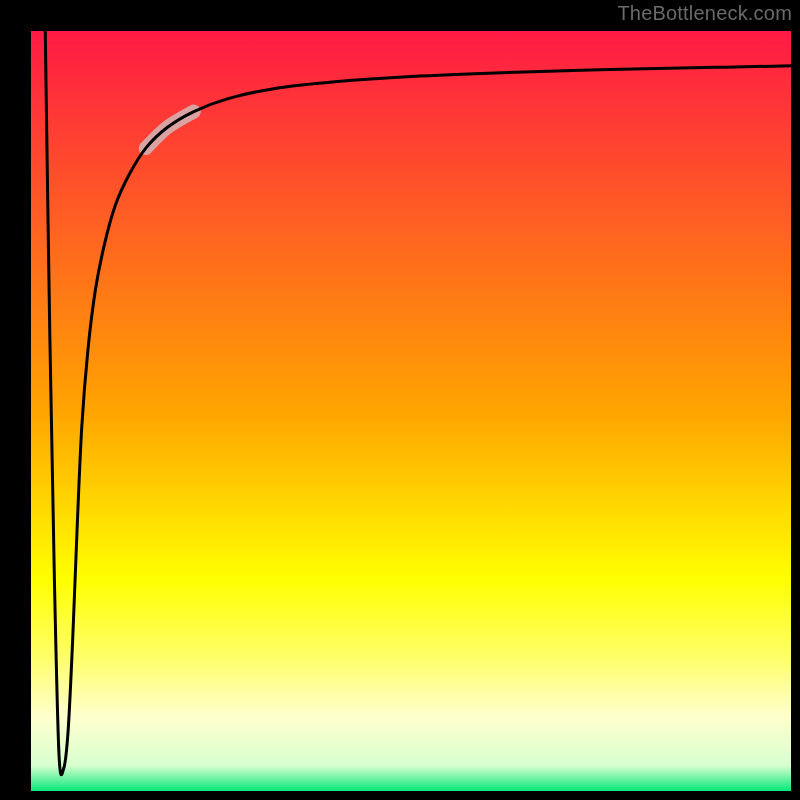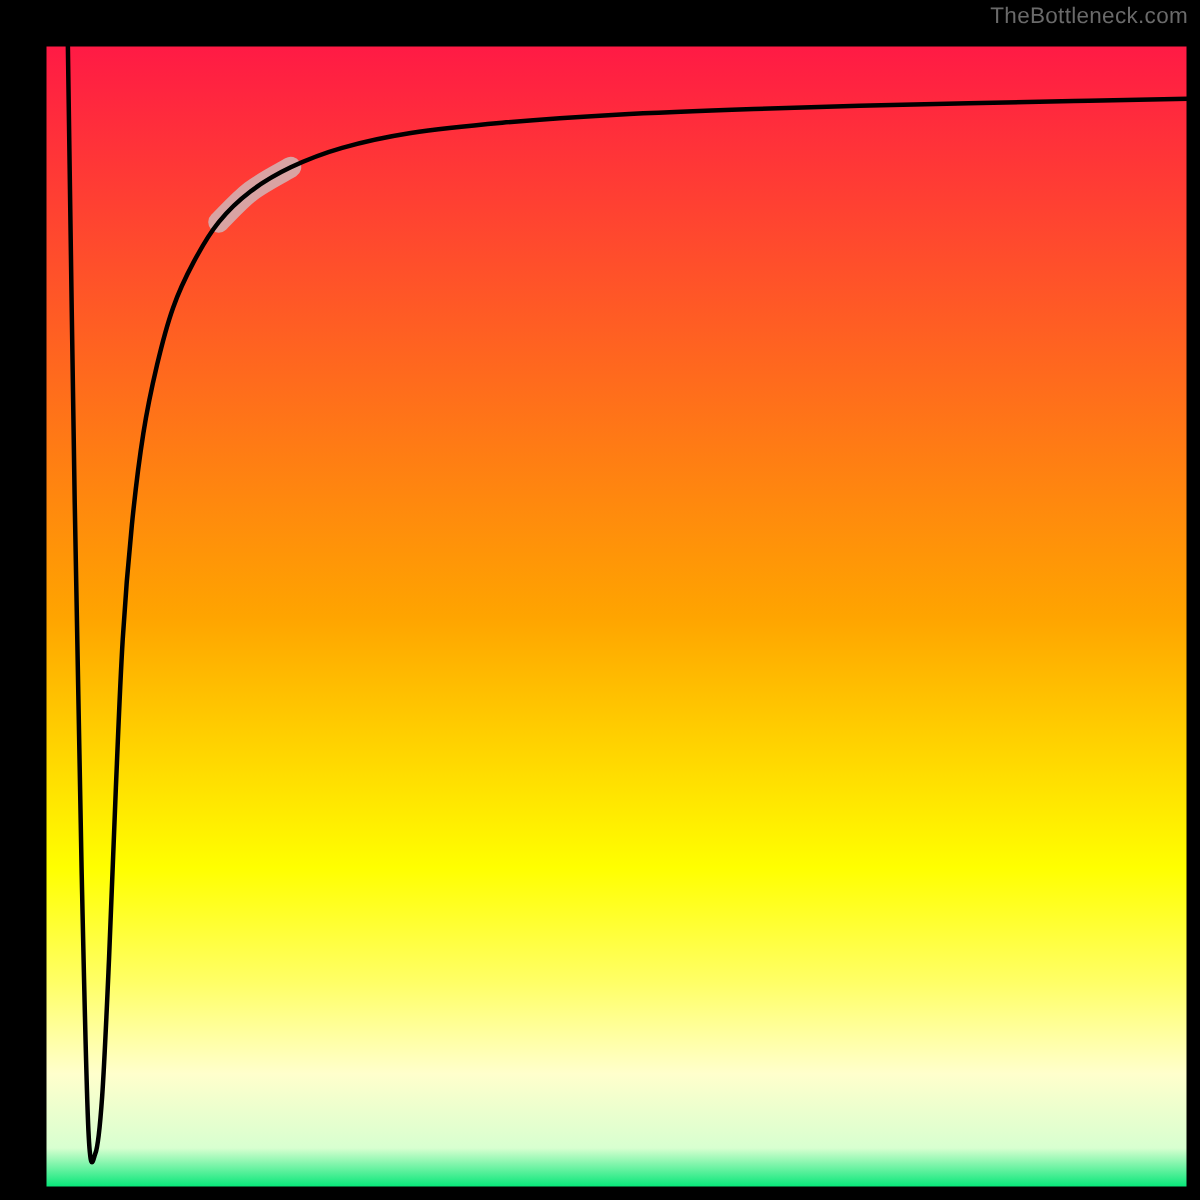--- a/index.html
+++ b/index.html
@@ -14,21 +14,21 @@
   .stage {
     position: relative;
     width: 800px;
     height: 800px;
   }
   .watermark {
     position: absolute;
     top: 2px;
     right: 8px;
     color: #6a6a6a;
-    font-size: 15px;
+    font-size: 20px;
     font-weight: 500;
     letter-spacing: 0.2px;
     z-index: 5;
   }
   svg {
     position: absolute;
     left: 0;
     top: 0;
   }
 </style>

